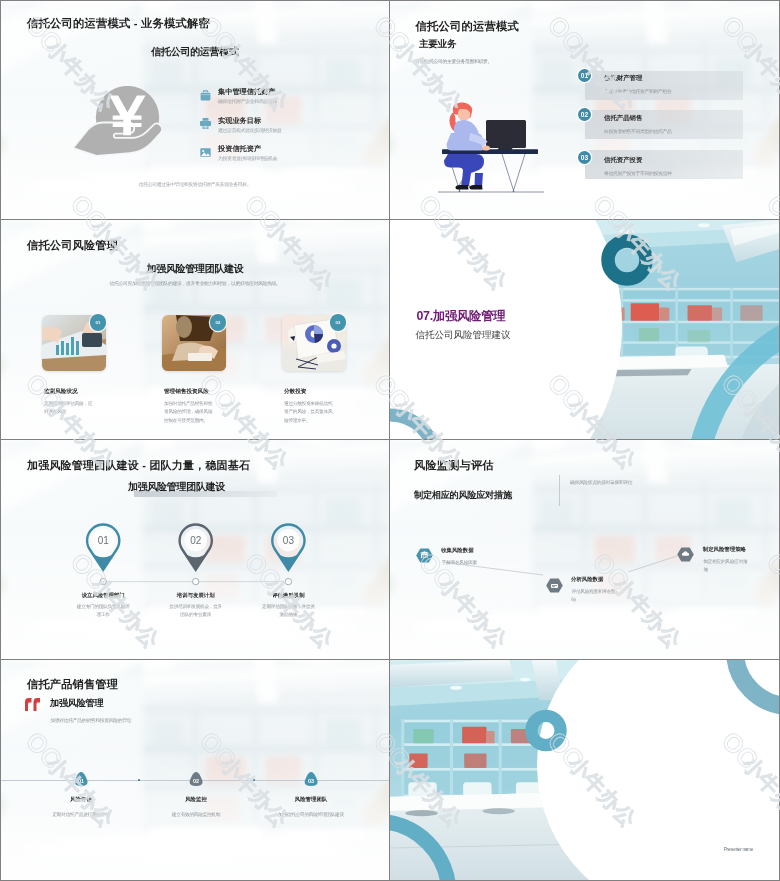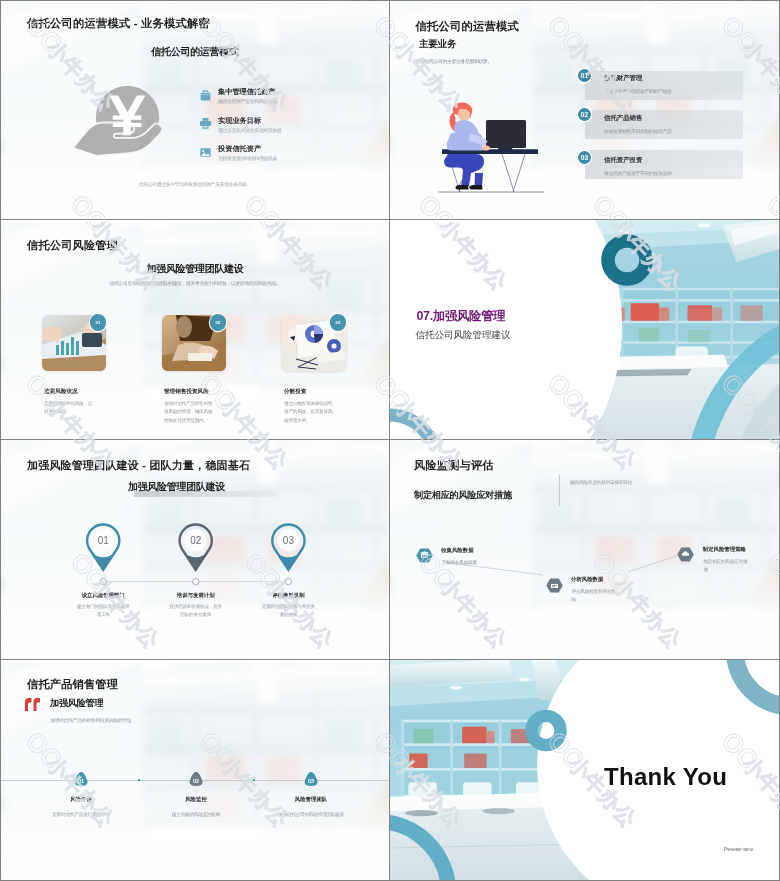--- a/index.html
+++ b/index.html
@@ -641,21 +641,20 @@
       <ellipse cx="34" cy="152" rx="16" ry="3" fill="#2a4652" opacity=".35"></ellipse>
       <ellipse cx="110" cy="150" rx="16" ry="3" fill="#2a4652" opacity=".3"></ellipse>
       <line x1="0" y1="186" x2="200" y2="182" stroke="#c2d3d9" stroke-width="0.8"></line>
       <circle cx="-10" cy="231" r="71" fill="none" stroke="#62aec6" stroke-width="15"></circle>
     </svg>
     <div class="s8-white"></div>
     <svg class="s8-rings" viewBox="0 0 390 220">
       <circle cx="156" cy="70.5" r="14.6" fill="none" stroke="#62aec6" stroke-width="12.3"></circle>
       <circle cx="400" cy="-9" r="55" fill="none" stroke="#7fb3c6" stroke-width="18"></circle>
     </svg>
-    <div class="s8-title">Thank You</div>
     <div class="s8-presenter">Presenter name</div>
   </div>
     </div>
 </div>
 
 <svg class="wm" viewBox="0 0 780 881">
   <defs>
     <g id="wmtile">
       <g transform="rotate(47)">
         <text x="0" y="0" font-family="Liberation Sans, sans-serif" font-size="26" font-weight="bold" fill="none" stroke="#d9dfe3" stroke-width="0.85" opacity="0.85" letter-spacing="0">OC</text>

